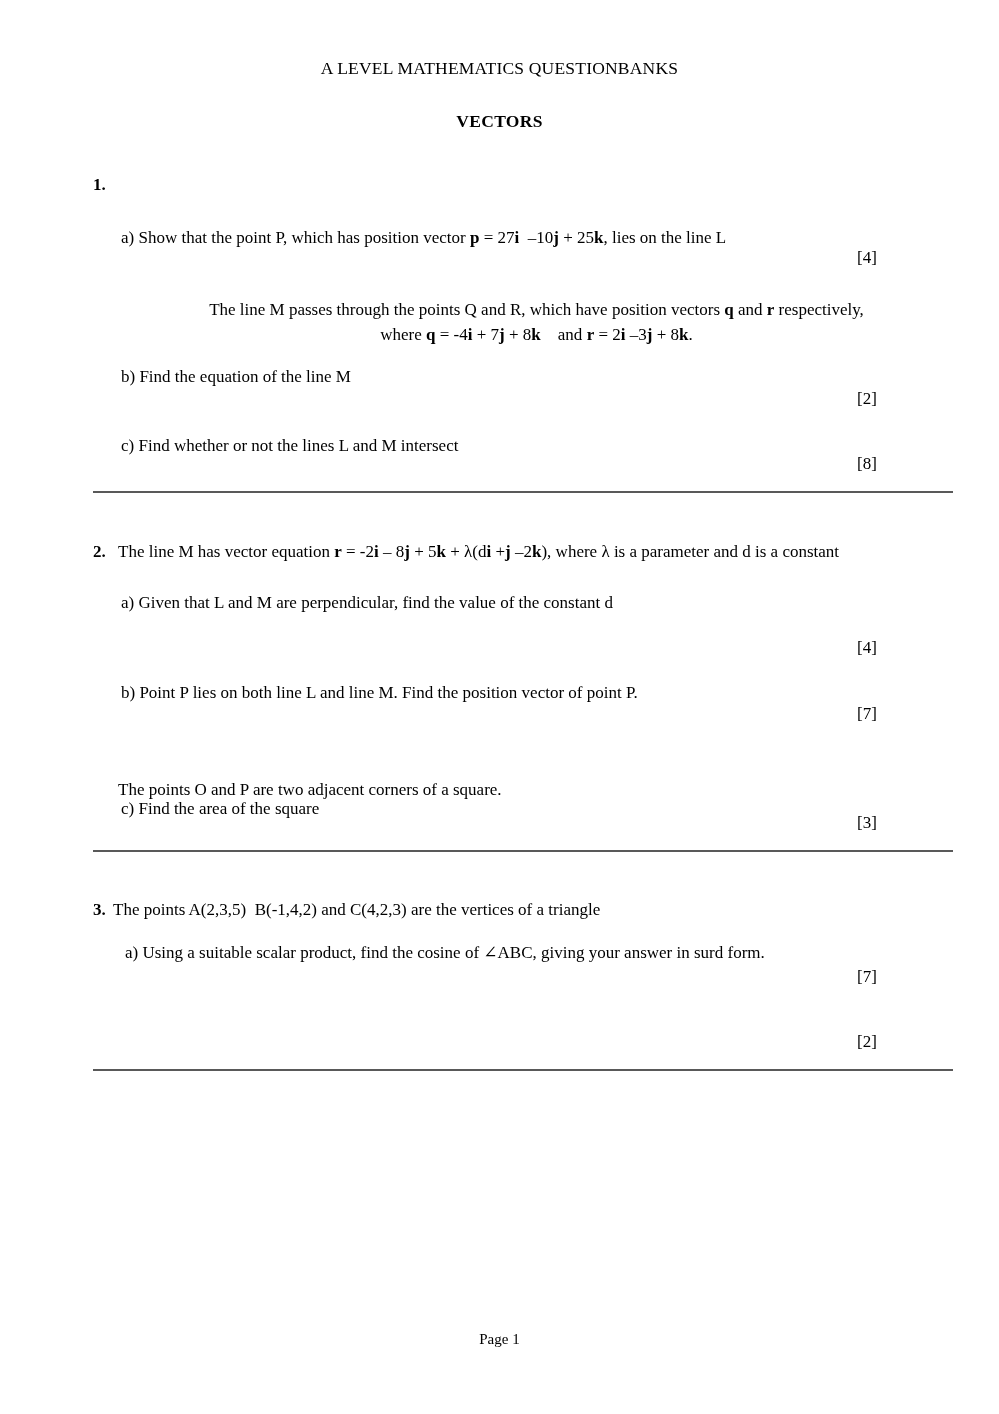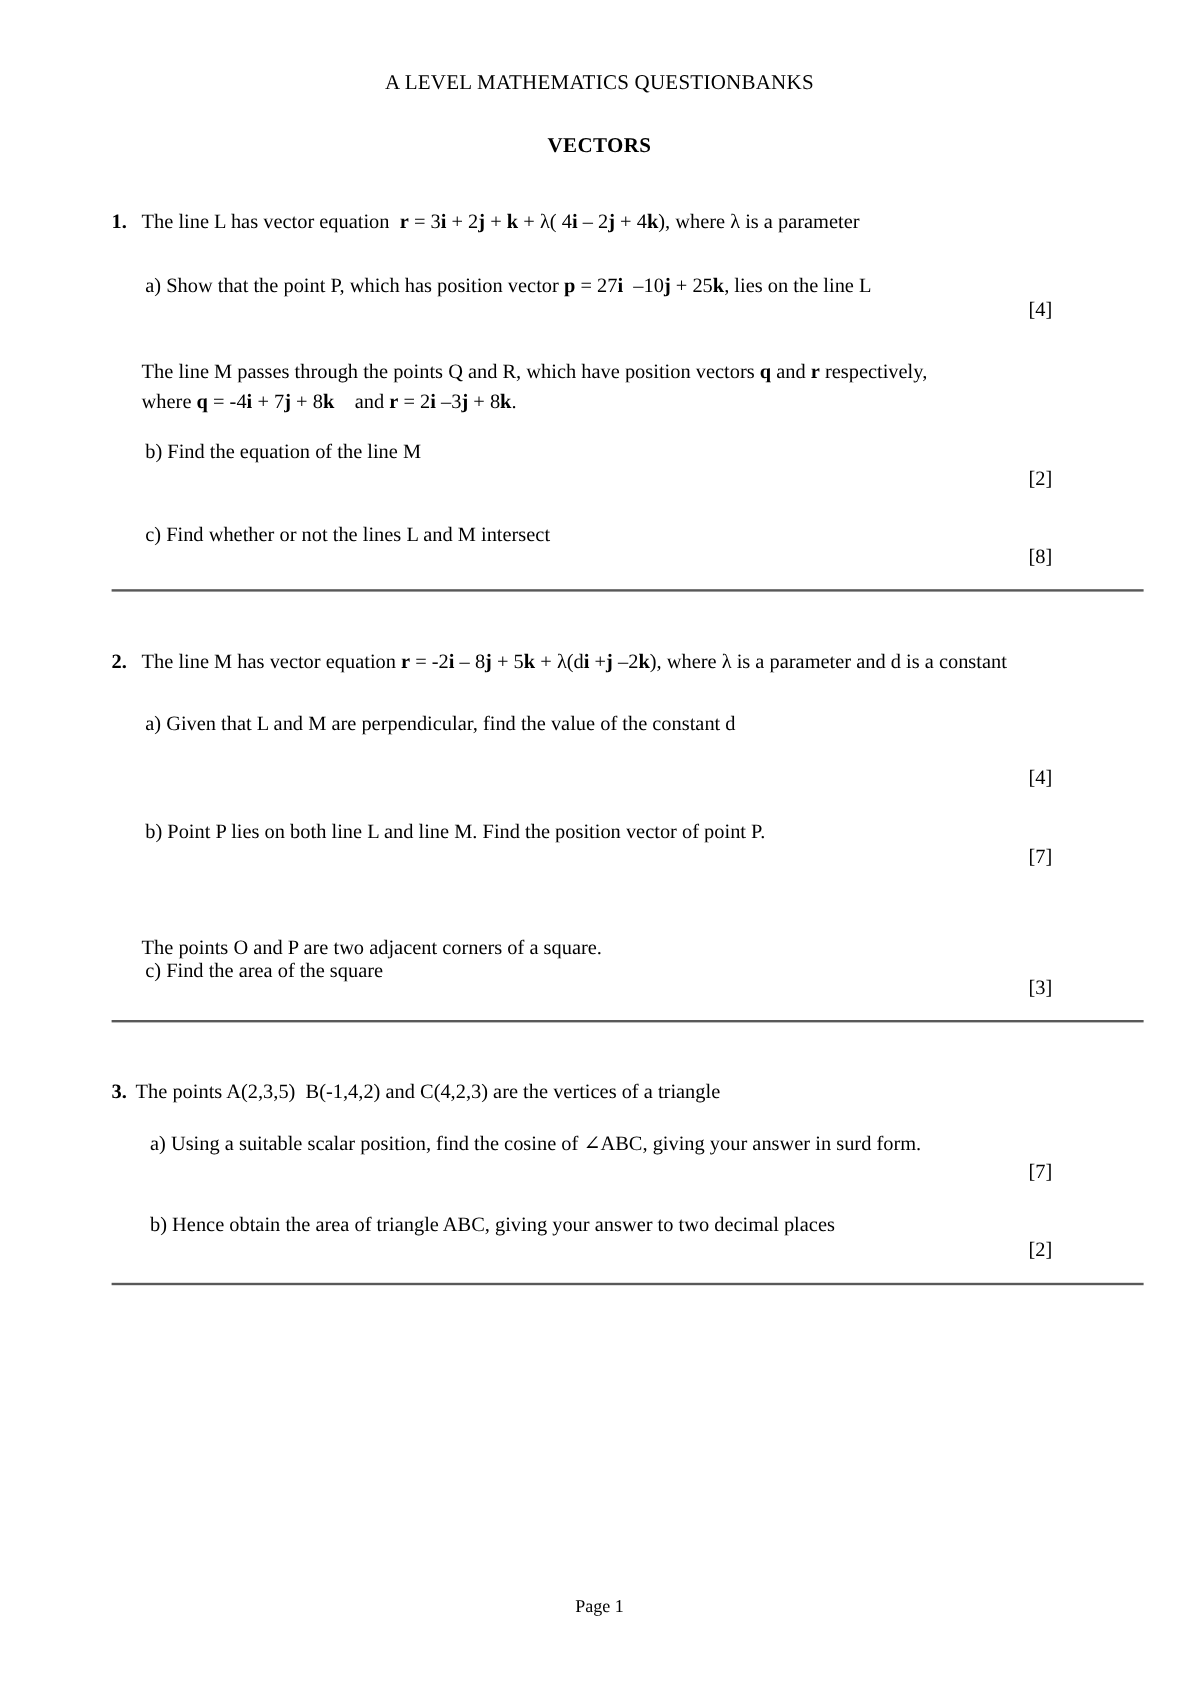--- a/index.html
+++ b/index.html
@@ -106,32 +106,31 @@
 <div class="page">
 
   <div class="doc-header">
     <div class="main-title">A LEVEL MATHEMATICS QUESTIONBANKS</div>
   </div>
   <div class="doc-subtitle">VECTORS</div>
 
   <div class="qblock" style="top:172px;">
     <div class="qline">
       <span class="qnum">1.</span>
-      <span class="indent-body">The line L has vector equation &nbsp;<b class="v">r</b> = 3<b class="v">i</b> + 2<b class="v">j</b> + <b class="v">k</b> + λ( 4<b class="v">i</b> – 2<b class="v">j</b> + 4<b class="v">k</b>), where λ is a parameter</span>
     </div>
   </div>
 
   <div class="qblock" style="top:225px;">
     <div class="qline">
       <span class="indent-sub">a) Show that the point P, which has position vector <b class="v">p</b> = 27<b class="v">i</b> &nbsp;–10<b class="v">j</b> + 25<b class="v">k</b>, lies on the line L</span>
     </div>
   </div>
   <div class="marks" style="top:245px;">[4]</div>
 
-  <div class="qblock" style="top:297px;">
+  <div class="qblock" style="top:297px;text-align:center;">
     <div class="qline">
       <span class="indent-body">The line M passes through the points Q and R, which have position vectors <b class="v">q</b> and <b class="v">r</b> respectively,</span>
     </div>
     <div class="qline">
       <span class="indent-body">where <b class="v">q</b> = -4<b class="v">i</b> + 7<b class="v">j</b> + 8<b class="v">k</b> &nbsp; &nbsp;and <b class="v">r</b> = 2<b class="v">i</b> –3<b class="v">j</b> + 8<b class="v">k</b>.</span>
     </div>
   </div>
 
   <div class="qblock" style="top:364px;">
     <div class="qline">
@@ -189,29 +188,24 @@
 
   <div class="qblock" style="top:897px;">
     <div class="qline">
       <span class="qnum">3.</span>
       <span class="indent-body3">The points A(2,3,5) &nbsp;B(-1,4,2) and C(4,2,3) are the vertices of a triangle</span>
     </div>
   </div>
 
   <div class="qblock" style="top:940px;">
     <div class="qline">
-      <span class="indent-sub3">a) Using a suitable scalar position, find the cosine of ∠ABC, giving your answer in surd form.</span>
+      <span class="indent-sub3">a) Using a suitable scalar product, find the cosine of ∠ABC, giving your answer in surd form.</span>
     </div>
   </div>
   <div class="marks" style="top:964px;">[7]</div>
 
-  <div class="qblock" style="top:1008px;">
-    <div class="qline">
-      <span class="indent-sub3">b) Hence obtain the area of triangle ABC, giving your answer to two decimal places</span>
-    </div>
-  </div>
   <div class="marks" style="top:1029px;">[2]</div>
 
   <hr class="sep" style="top:1069px;">
 
   <div class="footer">Page 1</div>
 
 </div>
 
 </body></html>

